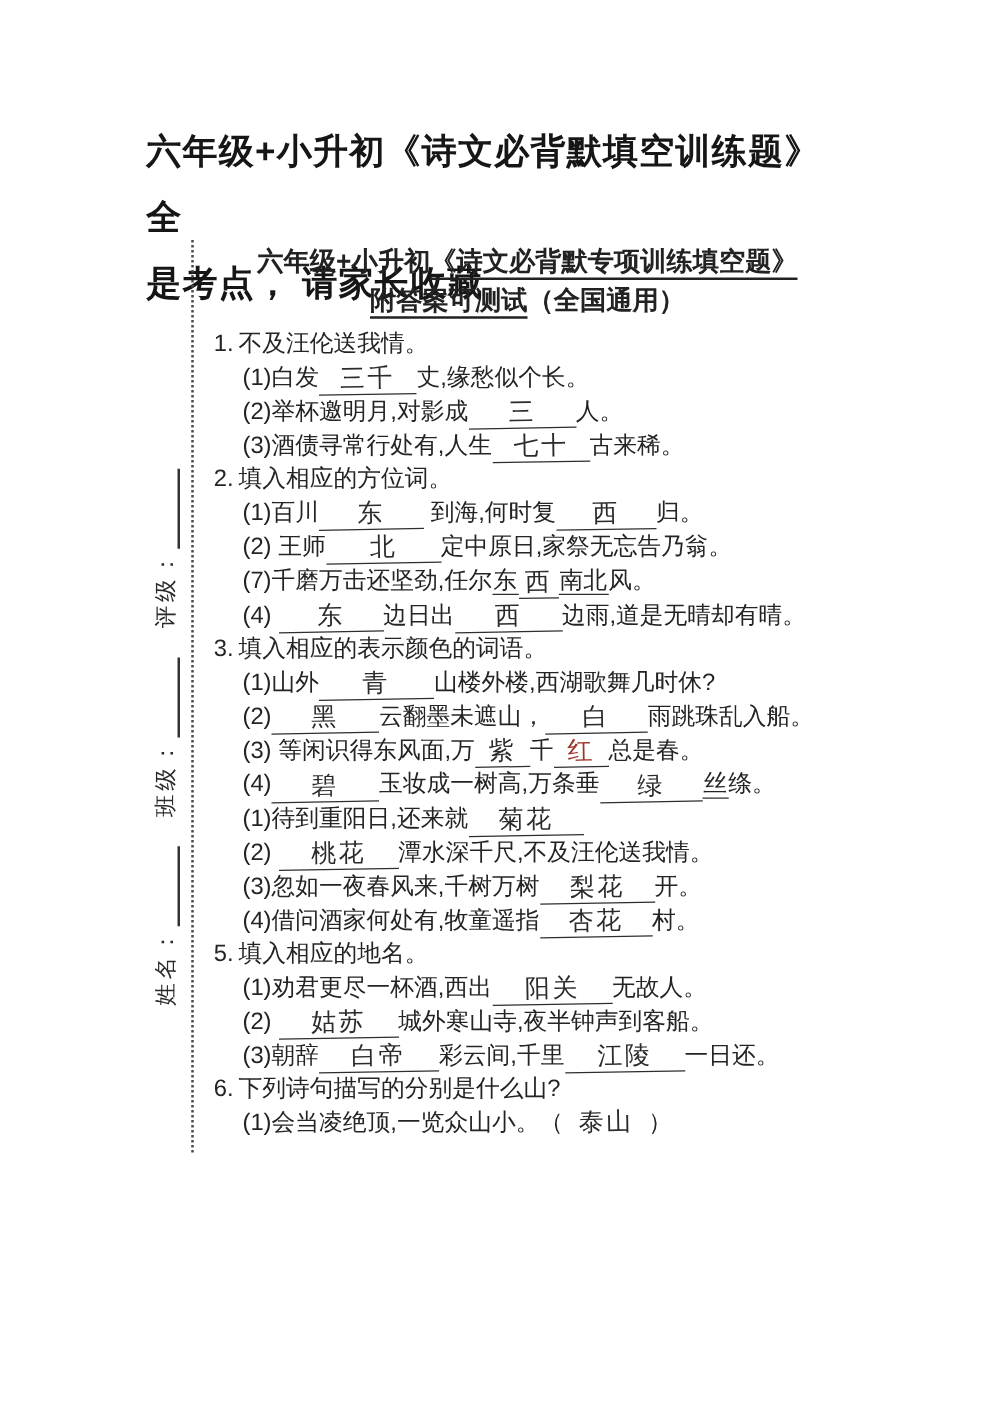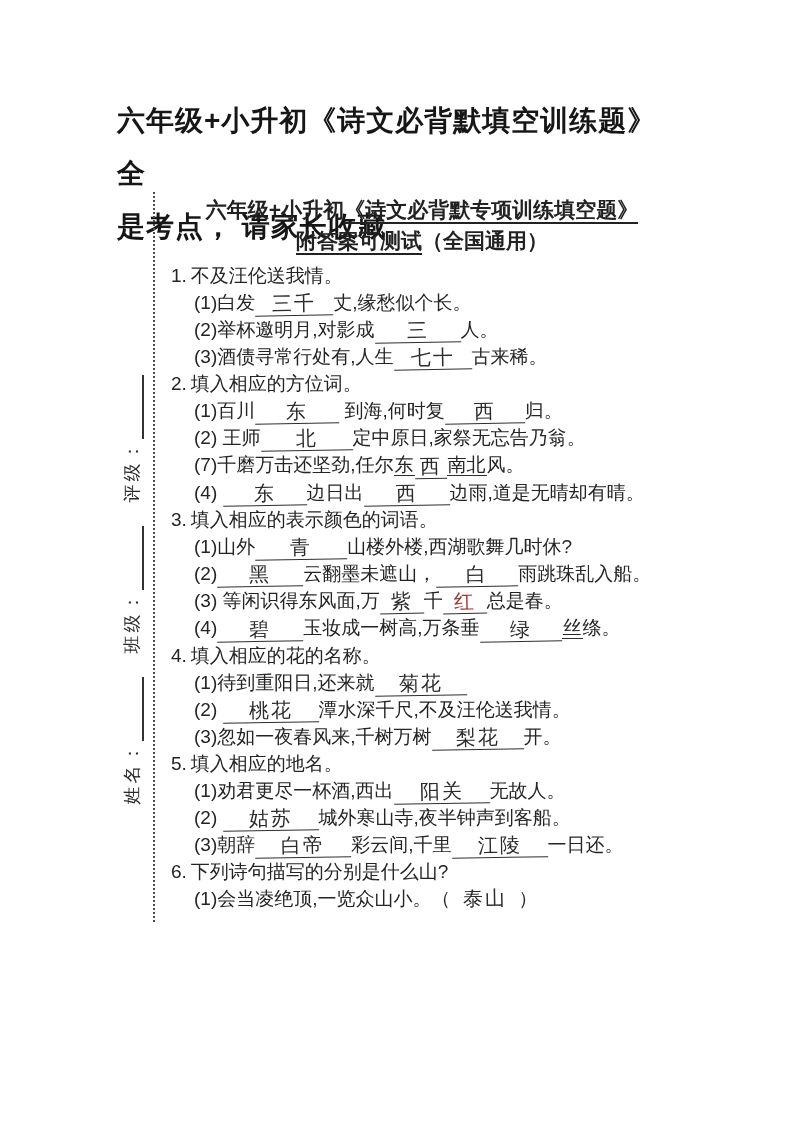--- a/index.html
+++ b/index.html
@@ -96,24 +96,24 @@
           <div class="q-item"><span>(4) </span><span class="blank ans" style="min-width: 84px;">东</span><span>边日出</span><span class="blank ans" style="min-width: 86px;">西</span><span>边雨,道是无晴却有晴。</span></div>
         </div>
         <div class="q-block">
           <div class="q-head"><span class="q-num">3.</span><span>填入相应的表示颜色的词语。</span></div>
           <div class="q-item"><span>(1)山外</span><span class="blank ans" style="min-width: 92px;">青</span><span>山楼外楼,西湖歌舞几时休?</span></div>
           <div class="q-item"><span>(2)</span><span class="blank ans" style="min-width: 86px;">黑</span><span>云翻墨未遮山，</span><span class="blank ans" style="min-width: 82px;">白</span><span>雨跳珠乱入船。</span></div>
           <div class="q-item"><span>(3) 等闲识得东风面,万</span><span class="blank ans" style="min-width: 44px;">紫</span><span>千</span><span class="blank ans ans-red" style="min-width: 44px;">红</span><span>总是春。</span></div>
           <div class="q-item"><span>(4)</span><span class="blank ans" style="min-width: 86px;">碧</span><span>玉妆成一树高,万条垂</span><span class="blank ans" style="min-width: 82px;">绿</span><span class="printed-underline">丝</span><span>绦。</span></div>
         </div>
         <div class="q-block">
-          <div class="q-head"><span class="q-num">4.</span><span>填入相应的花的名称。</span></div>
           <div class="q-item"><span>(1)待到重阳日,还来就</span><span class="blank ans" style="min-width: 92px;">菊花</span></div>
           <div class="q-item"><span>(2) </span><span class="blank ans" style="min-width: 96px;">桃花</span><span>潭水深千尺,不及汪伦送我情。</span></div>
           <div class="q-item"><span>(3)忽如一夜春风来,千树万树</span><span class="blank ans" style="min-width: 92px;">梨花</span><span>开。</span></div>
+          <div class="q-item"><span>(4)借问酒家何处有,牧童遥指</span><span class="blank ans" style="min-width: 90px;">杏花</span><span>村。</span></div>
         </div>
         <div class="q-block">
           <div class="q-head"><span class="q-num">5.</span><span>填入相应的地名。</span></div>
           <div class="q-item"><span>(1)劝君更尽一杯酒,西出</span><span class="blank ans" style="min-width: 96px;">阳关</span><span>无故人。</span></div>
           <div class="q-item"><span>(2) </span><span class="blank ans" style="min-width: 96px;">姑苏</span><span>城外寒山寺,夜半钟声到客船。</span></div>
           <div class="q-item"><span>(3)朝辞</span><span class="blank ans" style="min-width: 96px;">白帝</span><span>彩云间,千里</span><span class="blank ans" style="min-width: 96px;">江陵</span><span>一日还。</span></div>
         </div>
         <div class="q-block">
           <div class="q-head"><span class="q-num">6.</span><span>下列诗句描写的分别是什么山?</span></div>
           <div class="q-item"><span>(1)会当凌绝顶,一览众山小。（</span><span class="paren-answer ans">泰山</span><span>）</span></div>

